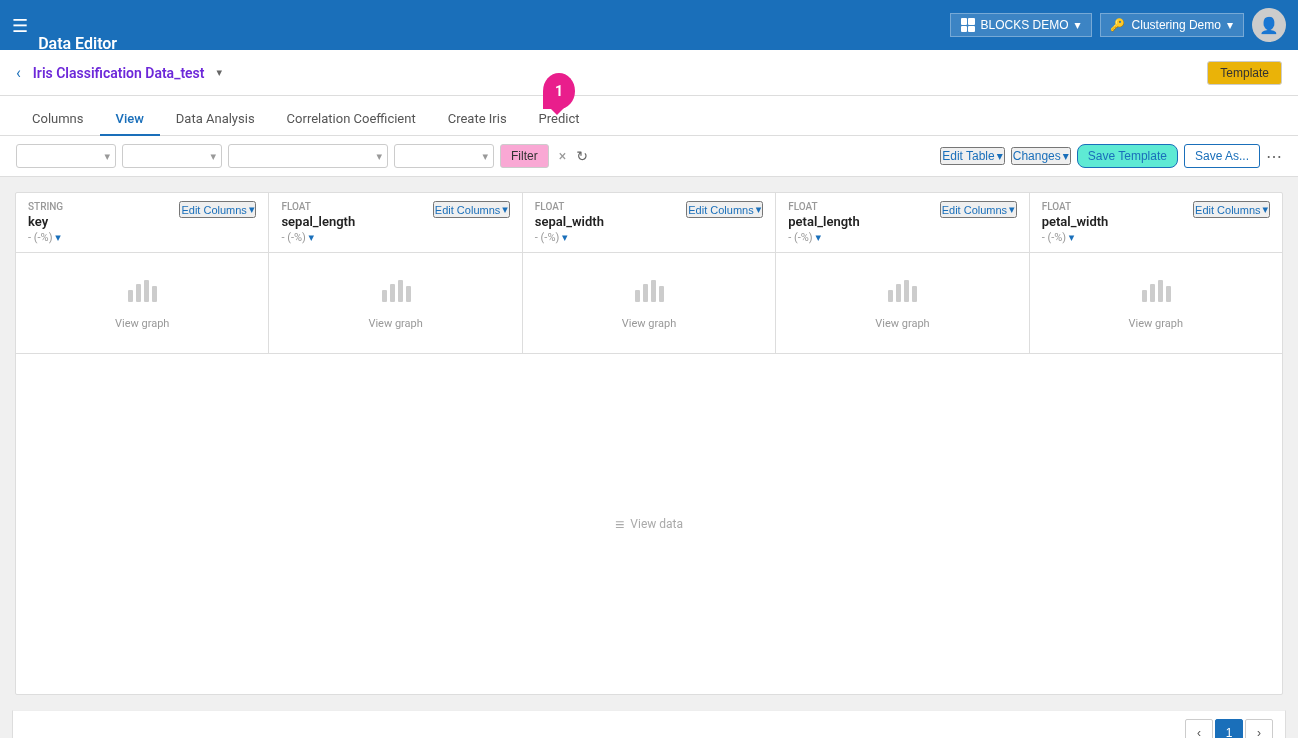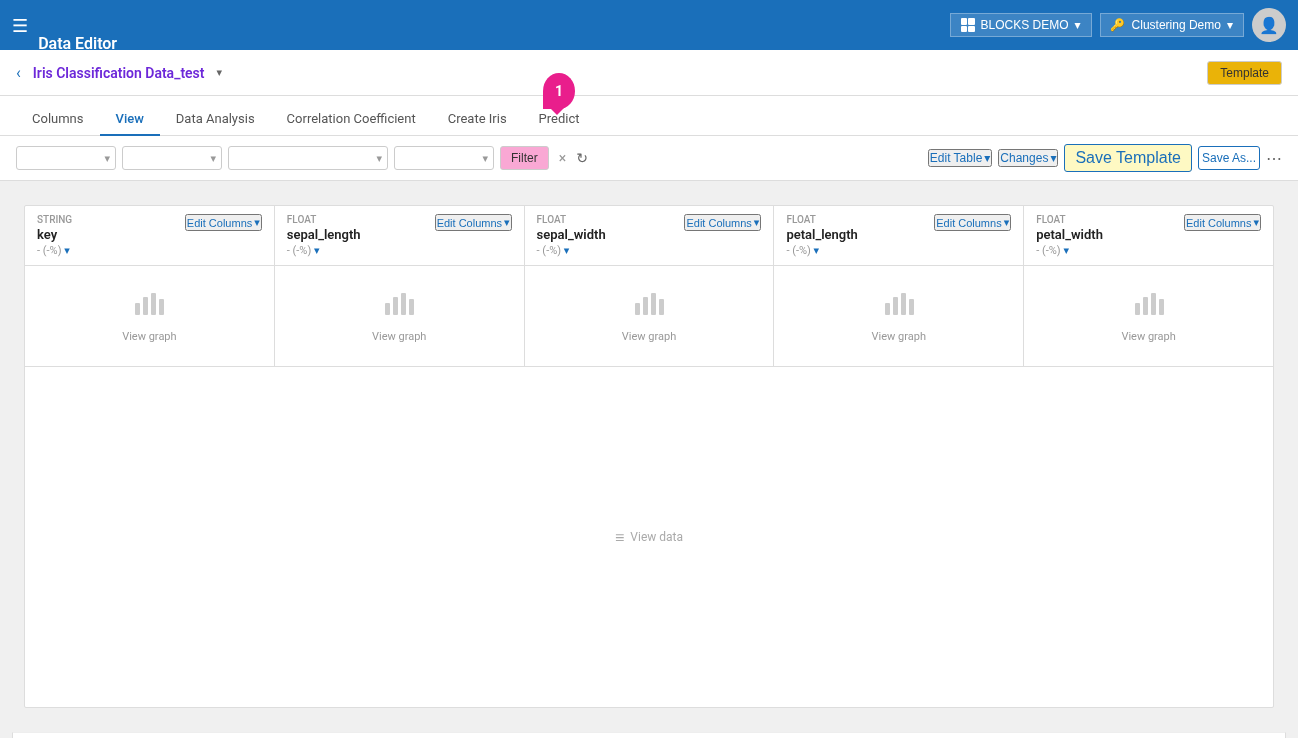--- a/index.html
+++ b/index.html
@@ -163,40 +163,40 @@
       display: flex; align-items: center; gap: 2px;
     }
     .changes-btn {
       color: #1a6fba;
       cursor: pointer;
       font-size: 12px;
       display: flex; align-items: center; gap: 2px;
     }
     .save-template-btn {
       border: 1px solid #1a6fba;
-      background: #fef9c3;
+      background: #5eead4;
+      color: #1a6fba;
+      padding: 4px 10px;
+      border-radius: 8px;
+      cursor: pointer;
+      font-size: 12px;
+    }
+    .save-as-btn {
+      border: 1px solid #1a6fba;
+      background: white;
       color: #1a6fba;
       padding: 4px 10px;
       border-radius: 3px;
       cursor: pointer;
-      font-size: 16px;
-    }
-    .save-as-btn {
-      border: 1px solid #1a6fba;
-      background: white;
-      color: #1a6fba;
-      padding: 4px 3px;
-      border-radius: 3px;
-      cursor: pointer;
       font-size: 12px;
     }
     .more-btn { color: #666; cursor: pointer; font-size: 16px; }
 
     
-    .main { background: white; margin: 24px; border: 1px solid #ddd; border-radius: 2px; }
+    .main { background: white; margin: 15px; border: 1px solid #ddd; border-radius: 2px; }
 
     
     .table-header {
       display: flex;
       border-bottom: 1px solid #ddd;
     }
     .col-header {
       flex: 1;
       padding: 8px 12px;
       border-right: 1px solid #ddd;

